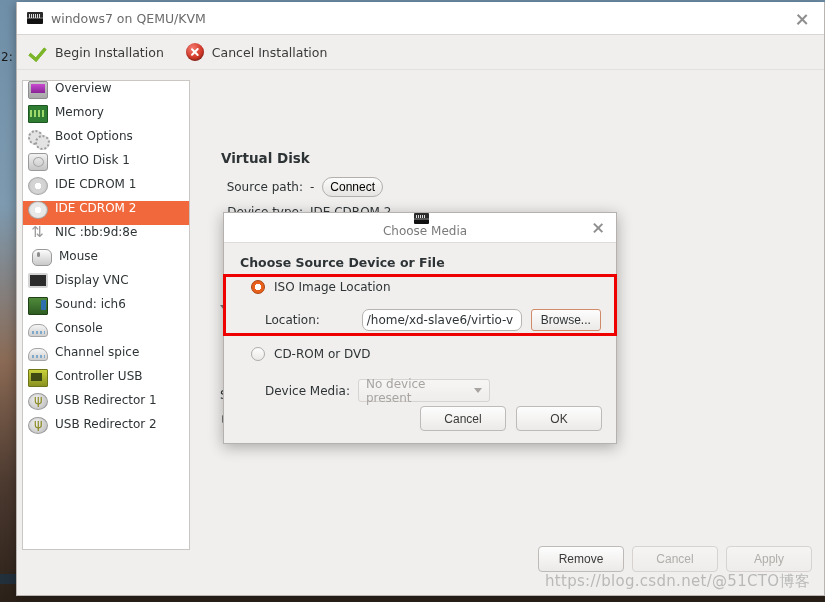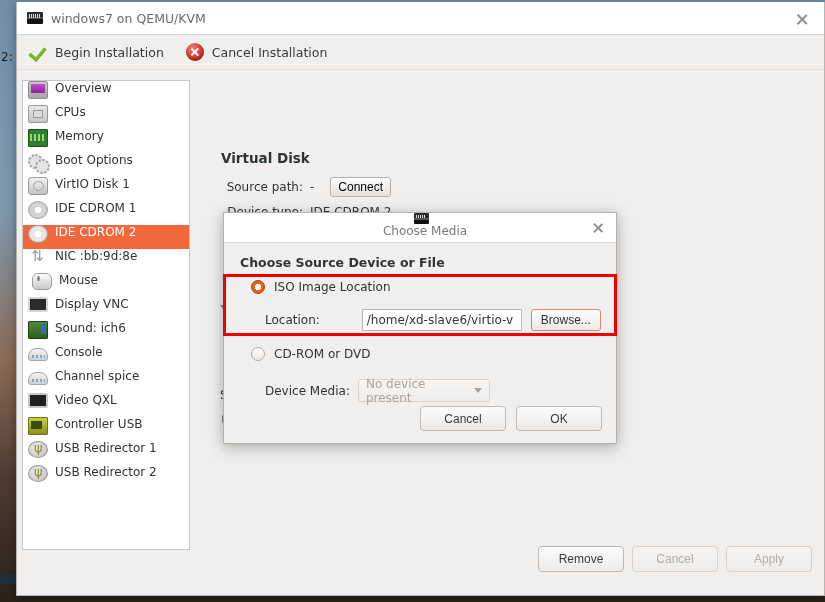--- a/index.html
+++ b/index.html
@@ -230,26 +230,26 @@
   }
   .field-label {
     width: 105px;
     text-align: right;
     color: #2e3436;
     padding-right: 7px;
   }
   .field-value { color: #2e3436; }
   .btn-connect {
     border: 1px solid #b2afac;
-    border-radius: 3px;
+    border-radius: 10px;
     background: linear-gradient(#fcfcfc, #e6e4e2);
     padding: 2px 7px;
     font-size: 12px;
     cursor: pointer;
-    margin-left: 16px;
+    margin-left: 8px;
   }
   .chk {
     width: 14px; height: 14px;
     border: 1px solid #b8b5b2;
     border-radius: 3px;
     background: linear-gradient(#fbfbfb,#eeecea);
     position: relative;
     display: inline-block;
     cursor: pointer;
   }
@@ -366,21 +366,21 @@
     position: absolute;
     display: flex;
     align-items: center;
     font-size: 12px;
     color: #2e3436;
   }
   .dlg-row .rlabel { margin-left: 9px; }
   #loc-input {
     width: 160px; height: 22px;
     border: 1px solid #b6b3b0;
-    border-radius: 1px;
+    border-radius: 7px;
     background: #ffffff;
     font-size: 12px;
     color: #2e3436;
     padding: 0 4px;
     font-family: "DejaVu Sans", "Liberation Sans", sans-serif;
     overflow: hidden;
     white-space: nowrap;
     line-height: 20px;
   }
   #browse-btn {
@@ -473,24 +473,20 @@
     </div>
 
     <div id="body-area">
 
       <div id="sidebar">
           <div class="hw-item">
             <span class="hw-ico ic-overview"></span>
             <span class="hw-label">Overview</span>
           </div>
           <div class="hw-item">
-            <span class="hw-ico ic-cpu"></span>
-            <span class="hw-label">CPUs</span>
-          </div>
-          <div class="hw-item">
             <span class="hw-ico ic-mem"></span>
             <span class="hw-label">Memory</span>
           </div>
           <div class="hw-item">
             <span class="hw-ico ic-boot"></span>
             <span class="hw-label">Boot Options</span>
           </div>
           <div class="hw-item">
             <span class="hw-ico ic-disk"></span>
             <span class="hw-label">VirtIO Disk 1</span>
@@ -519,24 +515,20 @@
             <span class="hw-ico ic-sound"></span>
             <span class="hw-label">Sound: ich6</span>
           </div>
           <div class="hw-item">
             <span class="hw-ico ic-console"></span>
             <span class="hw-label">Console</span>
           </div>
           <div class="hw-item">
             <span class="hw-ico ic-console"></span>
             <span class="hw-label">Channel spice</span>
-          </div>
-          <div class="hw-item">
-            <span class="hw-ico ic-video"></span>
-            <span class="hw-label">Video QXL</span>
           </div>
           <div class="hw-item">
             <span class="hw-ico ic-usbctl"></span>
             <span class="hw-label">Controller USB</span>
           </div>
           <div class="hw-item">
             <span class="hw-ico ic-usbred"></span>
             <span class="hw-label">USB Redirector 1</span>
           </div>
           <div class="hw-item">
@@ -626,14 +618,15 @@
     </div>
 
     <div id="dlg-buttons">
       <button class="dbtn">Cancel</button>
       <button class="dbtn">OK</button>
     </div>
 
     <div id="highlight-box"></div>
   </div>
 
+  <div id="watermark">https://blog.csdn.net/@51CTO博客</div>
 
 </div>
 
 </body></html>

